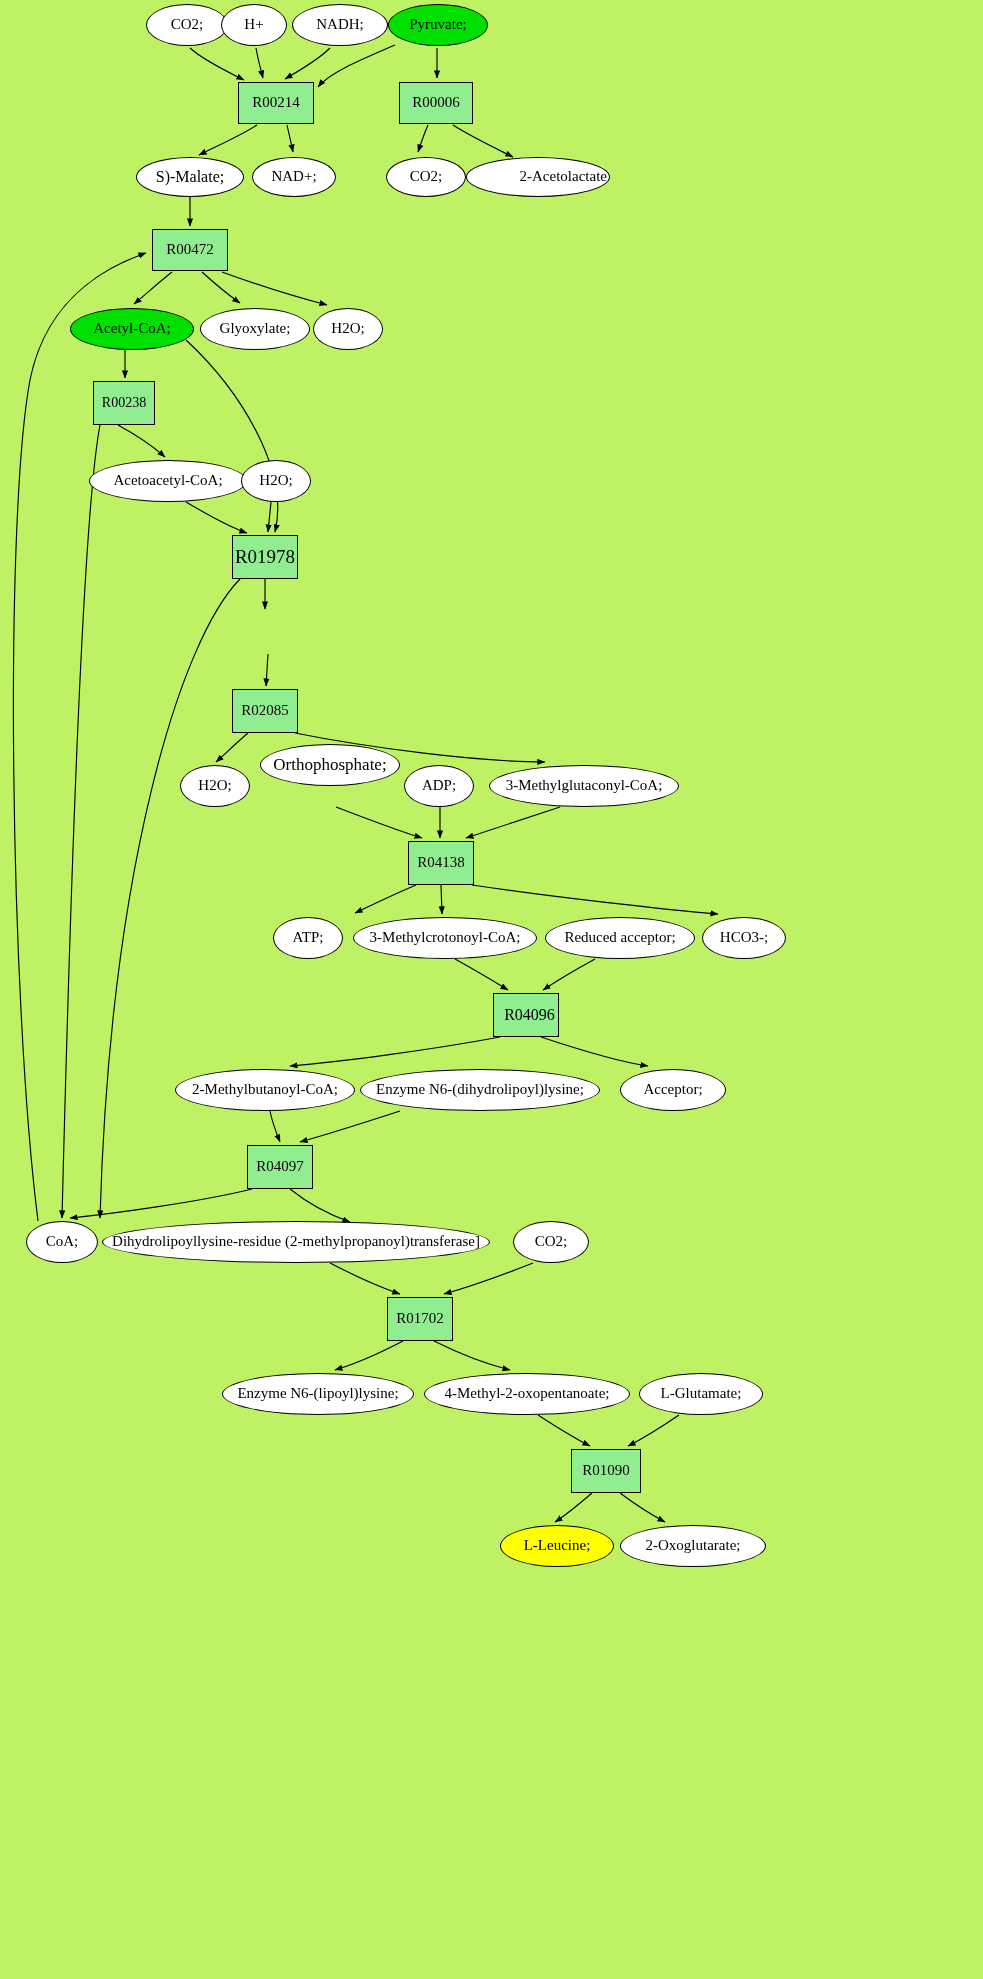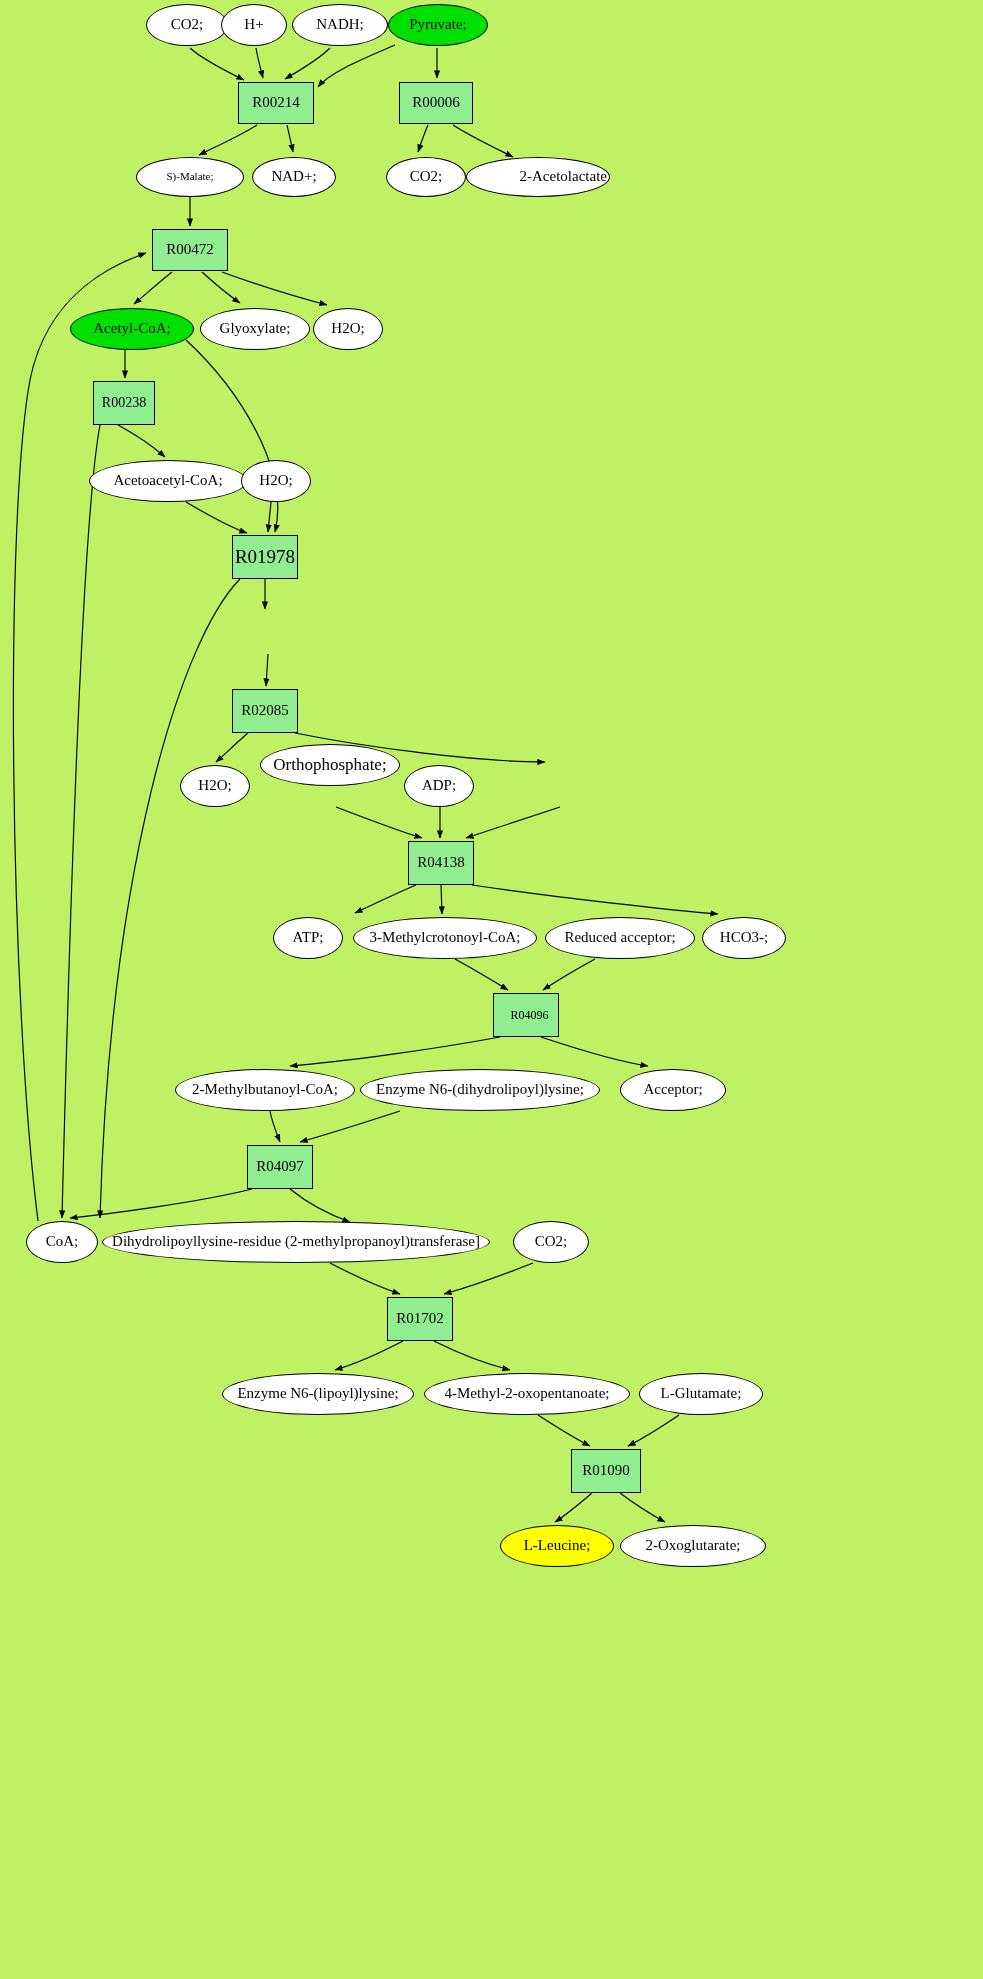--- a/index.html
+++ b/index.html
@@ -154,21 +154,21 @@
     <span class="lbl">Pyruvate;</span>
   </div>
 
   <div class="node reaction" style="left:238px; top:82px; width:76px; height:42px; font-size:15px;">
     <span class="lbl">R00214</span>
   </div>
   <div class="node reaction" style="left:399px; top:82px; width:74px; height:42px; font-size:15px;">
     <span class="lbl">R00006</span>
   </div>
 
-  <div class="node compound" style="left:136px; top:157px; width:108px; height:40px; font-size:11px;text-align:right;">
+  <div class="node compound" style="left:136px; top:157px; width:108px; height:40px; font-size:16px;text-align:right;">
     <span class="lbl">S)-Malate;</span>
   </div>
   <div class="node compound" style="left:252px; top:157px; width:84px; height:40px; font-size:15px;">
     <span class="lbl">NAD+;</span>
   </div>
   <div class="node compound" style="left:386px; top:157px; width:80px; height:40px; font-size:15px;">
     <span class="lbl">CO2;</span>
   </div>
   <div class="node compound" style="left:466px; top:157px; width:144px; height:40px; font-size:15px;justify-content:flex-end;">
     <span class="lbl">2-Acetolactate</span>
@@ -210,39 +210,42 @@
 
   <div class="node compound" style="left:180px; top:765px; width:70px; height:42px; font-size:15px;">
     <span class="lbl">H2O;</span>
   </div>
   <div class="node compound" style="left:260px; top:744px; width:140px; height:42px; font-size:17px;">
     <span class="lbl">Orthophosphate;</span>
   </div>
   <div class="node compound" style="left:404px; top:765px; width:70px; height:42px; font-size:15px;">
     <span class="lbl">ADP;</span>
   </div>
+  <div class="node compound" style="left:489px; top:765px; width:190px; height:42px; font-size:15px;">
+    <span class="lbl">3-Methylglutaconyl-CoA;</span>
+  </div>
 
   <div class="node reaction" style="left:408px; top:841px; width:66px; height:44px; font-size:15px;">
     <span class="lbl">R04138</span>
   </div>
 
   <div class="node compound" style="left:273px; top:917px; width:70px; height:42px; font-size:15px;">
     <span class="lbl">ATP;</span>
   </div>
   <div class="node compound" style="left:353px; top:917px; width:184px; height:42px; font-size:15px;">
     <span class="lbl">3-Methylcrotonoyl-CoA;</span>
   </div>
   <div class="node compound" style="left:545px; top:917px; width:150px; height:42px; font-size:15px;">
     <span class="lbl">Reduced acceptor;</span>
   </div>
   <div class="node compound" style="left:702px; top:917px; width:84px; height:42px; font-size:15px;">
     <span class="lbl">HCO3-;</span>
   </div>
 
-  <div class="node reaction" style="left:493px; top:993px; width:66px; height:44px; font-size:12px;padding-left:7px;">
+  <div class="node reaction" style="left:493px; top:993px; width:66px; height:44px; font-size:16px;padding-left:7px;">
     <span class="lbl">R04096</span>
   </div>
 
   <div class="node compound" style="left:175px; top:1069px; width:180px; height:42px; font-size:15px;">
     <span class="lbl">2-Methylbutanoyl-CoA;</span>
   </div>
   <div class="node compound" style="left:360px; top:1069px; width:240px; height:42px; font-size:15px;">
     <span class="lbl">Enzyme N6-(dihydrolipoyl)lysine;</span>
   </div>
   <div class="node compound" style="left:620px; top:1069px; width:106px; height:42px; font-size:15px;">

